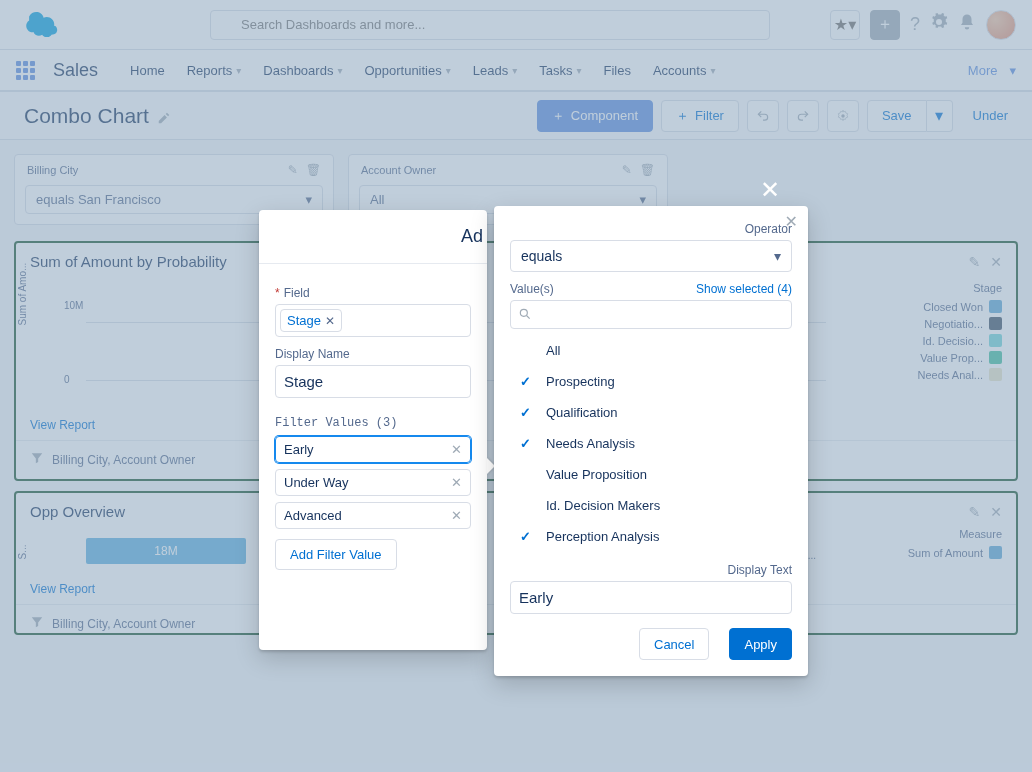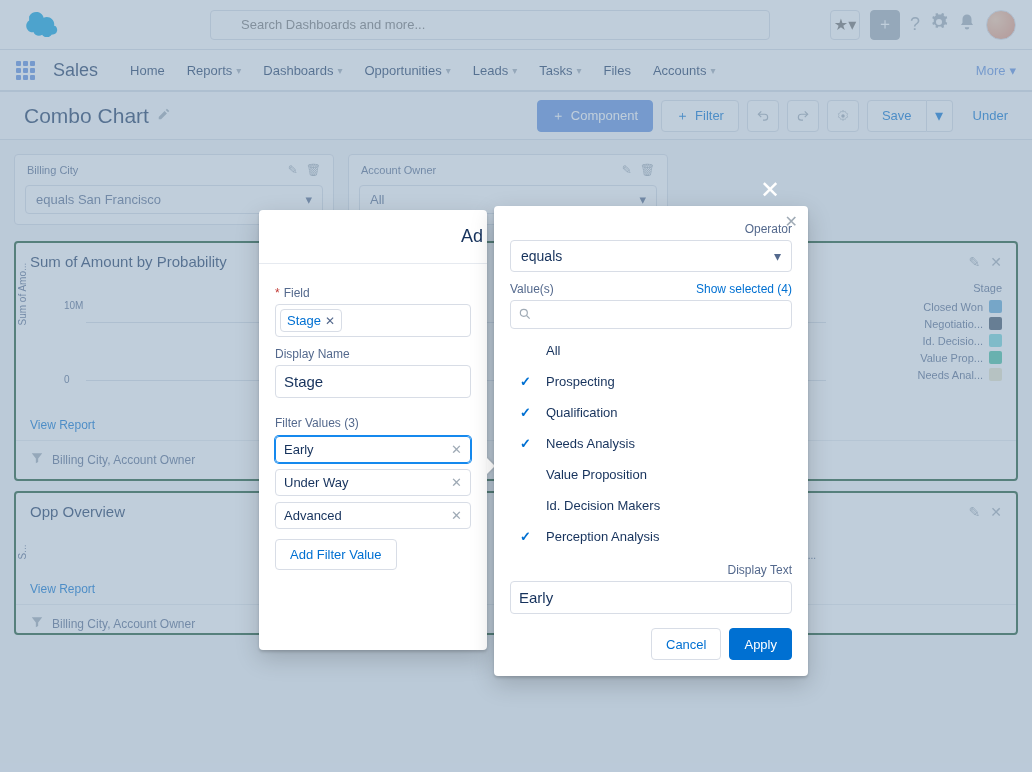--- a/index.html
+++ b/index.html
@@ -84,32 +84,32 @@
   cursor: pointer;
 }
 .app-launcher span { background: #5b8de0; border-radius: 1px; }
 .app-name { font-size: 18px; color: #16325c; margin-right: 12px; }
 .nav-item {
   font-size: 13px; color: #16325c;
   display: flex; align-items: center; gap: 4px;
   cursor: pointer; padding: 0 2px;
 }
 .nav-item .chev { color: #9faab5; font-size: 10px; }
-.nav-more { color: #5b8de0; font-size: 13px; display: flex; align-items: center; gap: 4px; cursor: pointer; }
+.nav-more { color: #5b8de0; font-size: 13px; display: flex; align-items: center; gap: 12px; cursor: pointer; }
 
 
 .page-header {
   height: 48px;
   background: #fafbfc;
   border-bottom: 1px solid #d8dde6;
   display: flex;
   align-items: center;
   padding: 0 24px;
 }
-.page-title { font-size: 21px; font-weight: 300; color: #16325c; display:flex; align-items:center; gap:8px;}
+.page-title { font-size: 21px; font-weight: 300; color: #16325c; display:flex; align-items:flex-end; gap:8px;}
 .page-title .pencil { font-size: 13px; color: #9faab5; cursor: pointer; }
 .page-actions { margin-left: auto; display: flex; gap: 8px; align-items: center; }
 .btn {
   height: 32px; padding: 0 14px;
   border: 1px solid #d8dde6; border-radius: 4px;
   background: #fff; color: #0070d2;
   font-size: 13px; cursor: pointer;
   display: flex; align-items: center; gap: 6px;
 }
 .btn-brand { background: #0070d2; color:#fff; border-color:#0070d2; }
@@ -286,21 +286,21 @@
 .values-list::-webkit-scrollbar { width: 8px; }
 .values-list::-webkit-scrollbar-thumb { background:#c7cfd8; border-radius:4px; }
 .value-row {
   display:flex; align-items:center; gap: 10px;
   padding: 8px 4px 8px 10px; font-size:13px; color:#16325c;
   cursor:pointer;
 }
 .value-row .chk { width:16px; color:#0070d2; font-weight:bold; }
 .display-text-group { margin-top: 4px; }
 .dlg-footer {
-  display:flex; justify-content:flex-end; gap:8px;
+  display:flex; justify-content:flex-end; gap:20px;
   margin-top: 14px;
 }
 .dlg-footer .btn { height: 32px; }
 .select-box {
   width:100%; border:1px solid #d8dde6; border-radius:4px;
   padding: 7px 10px; font-size:14px; color:#16325c;
   display:flex; justify-content:space-between; align-items:center;
   cursor:pointer;
 }
 
@@ -507,21 +507,31 @@
 
   <div class="component-card small">
     <div class="comp-hd">
       <span>Opp Overview</span>
       <span class="spacer"></span>
       <span class="tool">✎</span>
       <span class="tool">✕</span>
     </div>
     <div class="chart-area" style="height:44px;">
       <div class="y-label" style="top:24px;">S...</div>
+      <div class="bar-mini" style="top:8px;">
+          <span>18M</span>
+        </div>
       <div class="r-label" style="top:20px;">R...</div>
+      <div class="legend" style="top:-4px;">
+        <div class="hdr">Measure</div>
+        <div>
+            <span>Sum of Amount</span>
+            <span class="sw" style="background:#5ca7d6;"></span>
+          </div>
+      </div>
     </div>
     <div class="view-report">View Report</div>
     <div class="filter-bar">
       <span class="funnel">
         <svg class="ico" viewBox="0 0 24 24" fill="currentColor">
             <path d="M3 4h18l-7 9v6l-4 2v-8L3 4z"></path>
           </svg>
       </span>
       <span>Billing City, Account Owner</span>
     </div>
@@ -539,21 +549,21 @@
   <div class="dlg-body">
     <label class="field-label"><span class="req-label">*</span><span>Field</span></label>
     <div class="pill-box">
       <span class="pill">
         <span>Stage</span>
         <span class="x">✕</span>
       </span>
     </div>
     <label class="field-label">Display Name</label>
     <input class="display-input" value="Stage" style="">
-    <label class="field-label" style="margin-top:18px;">Filter Values (3)</label>
+    <label class="field-label" style="margin-top:18px;font-family:Liberation Mono, monospace;">Filter Values (3)</label>
     <div class="filter-value-row active">
       <span>Early</span>
         <span class="x">✕</span>
     </div>
     <div class="filter-value-row">
       <span>Under Way</span>
         <span class="x">✕</span>
     </div>
     <div class="filter-value-row">
       <span>Advanced</span>

